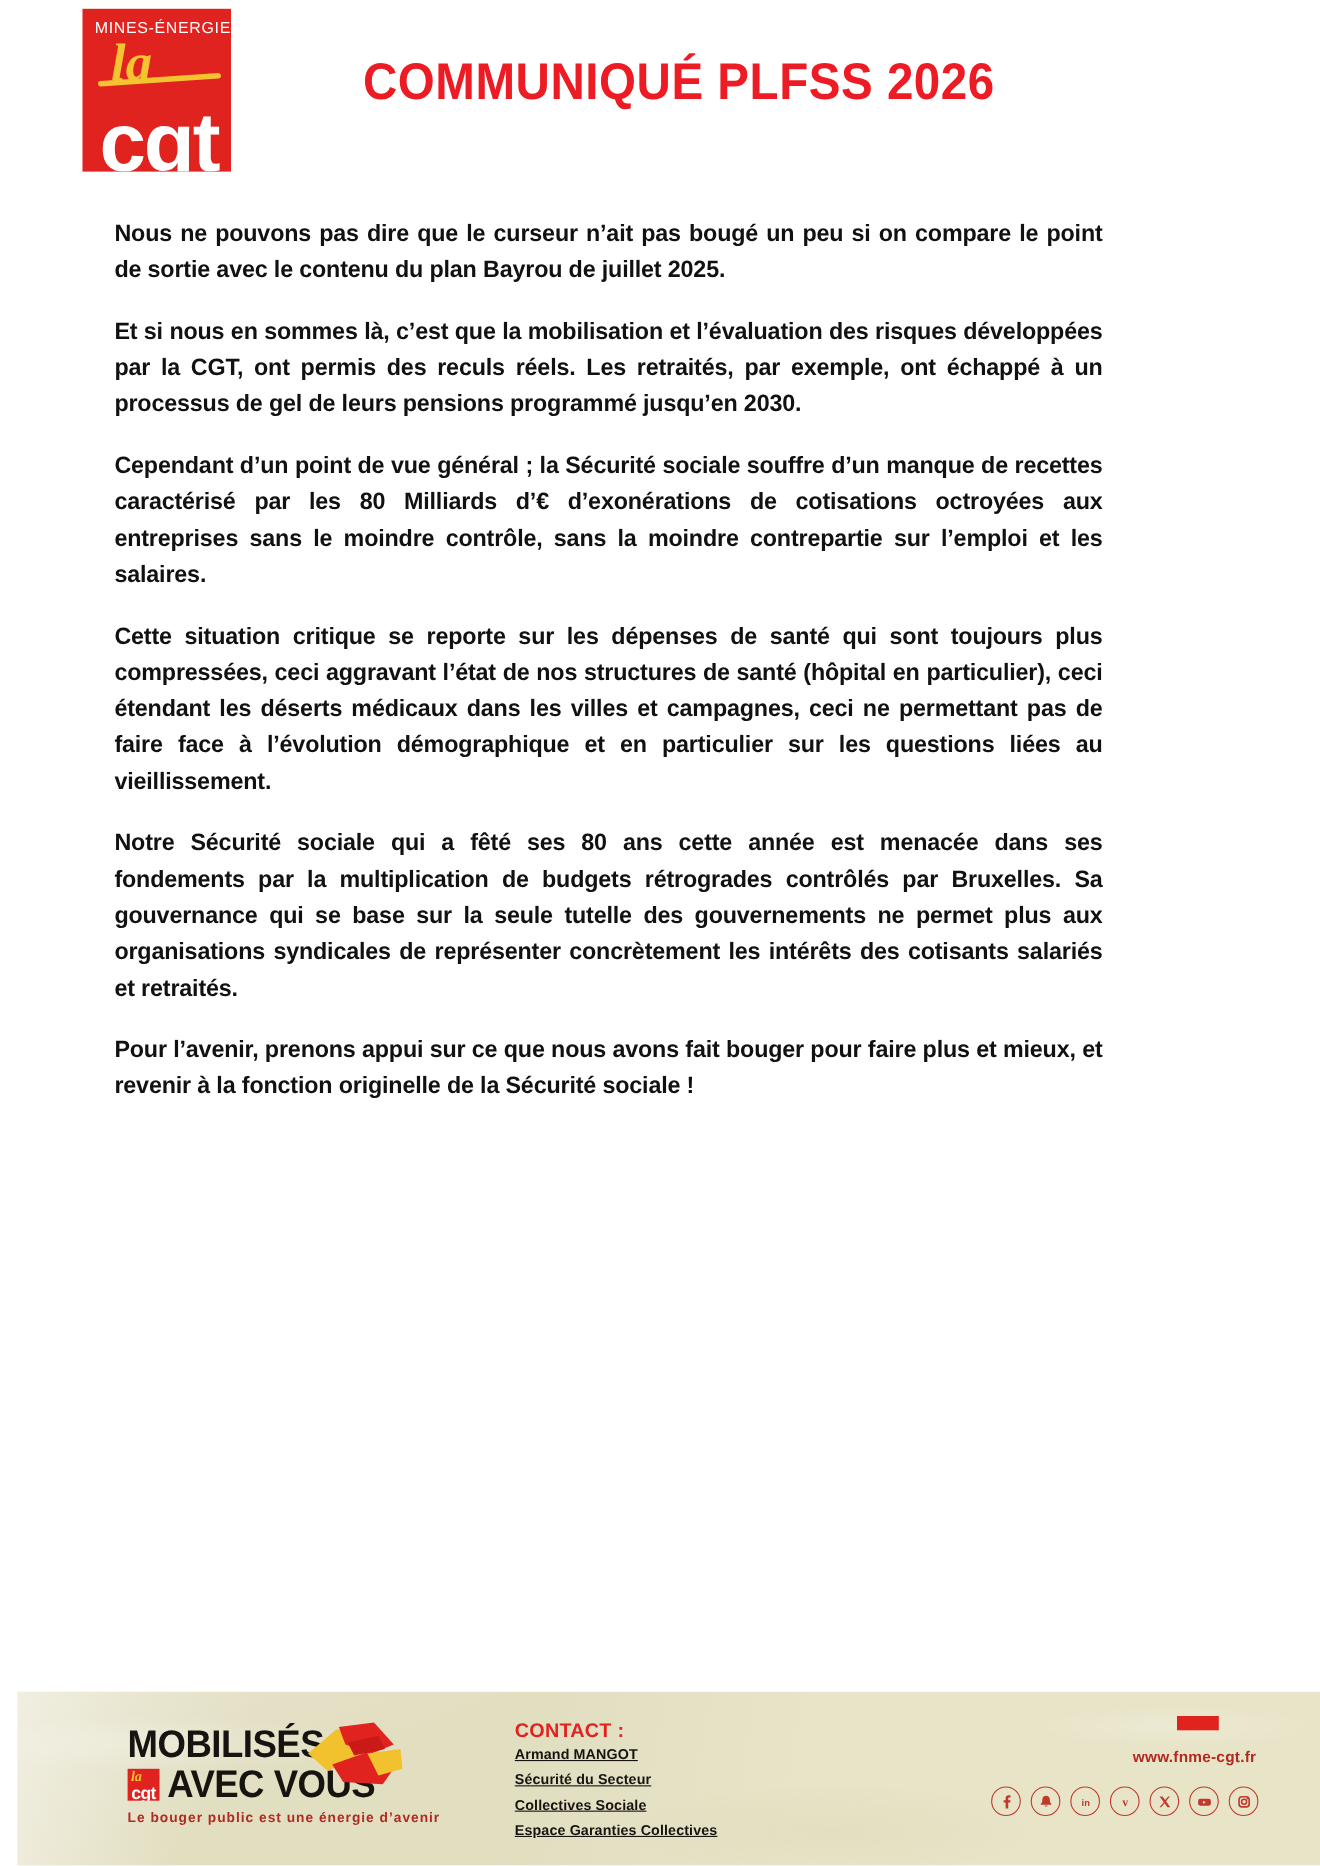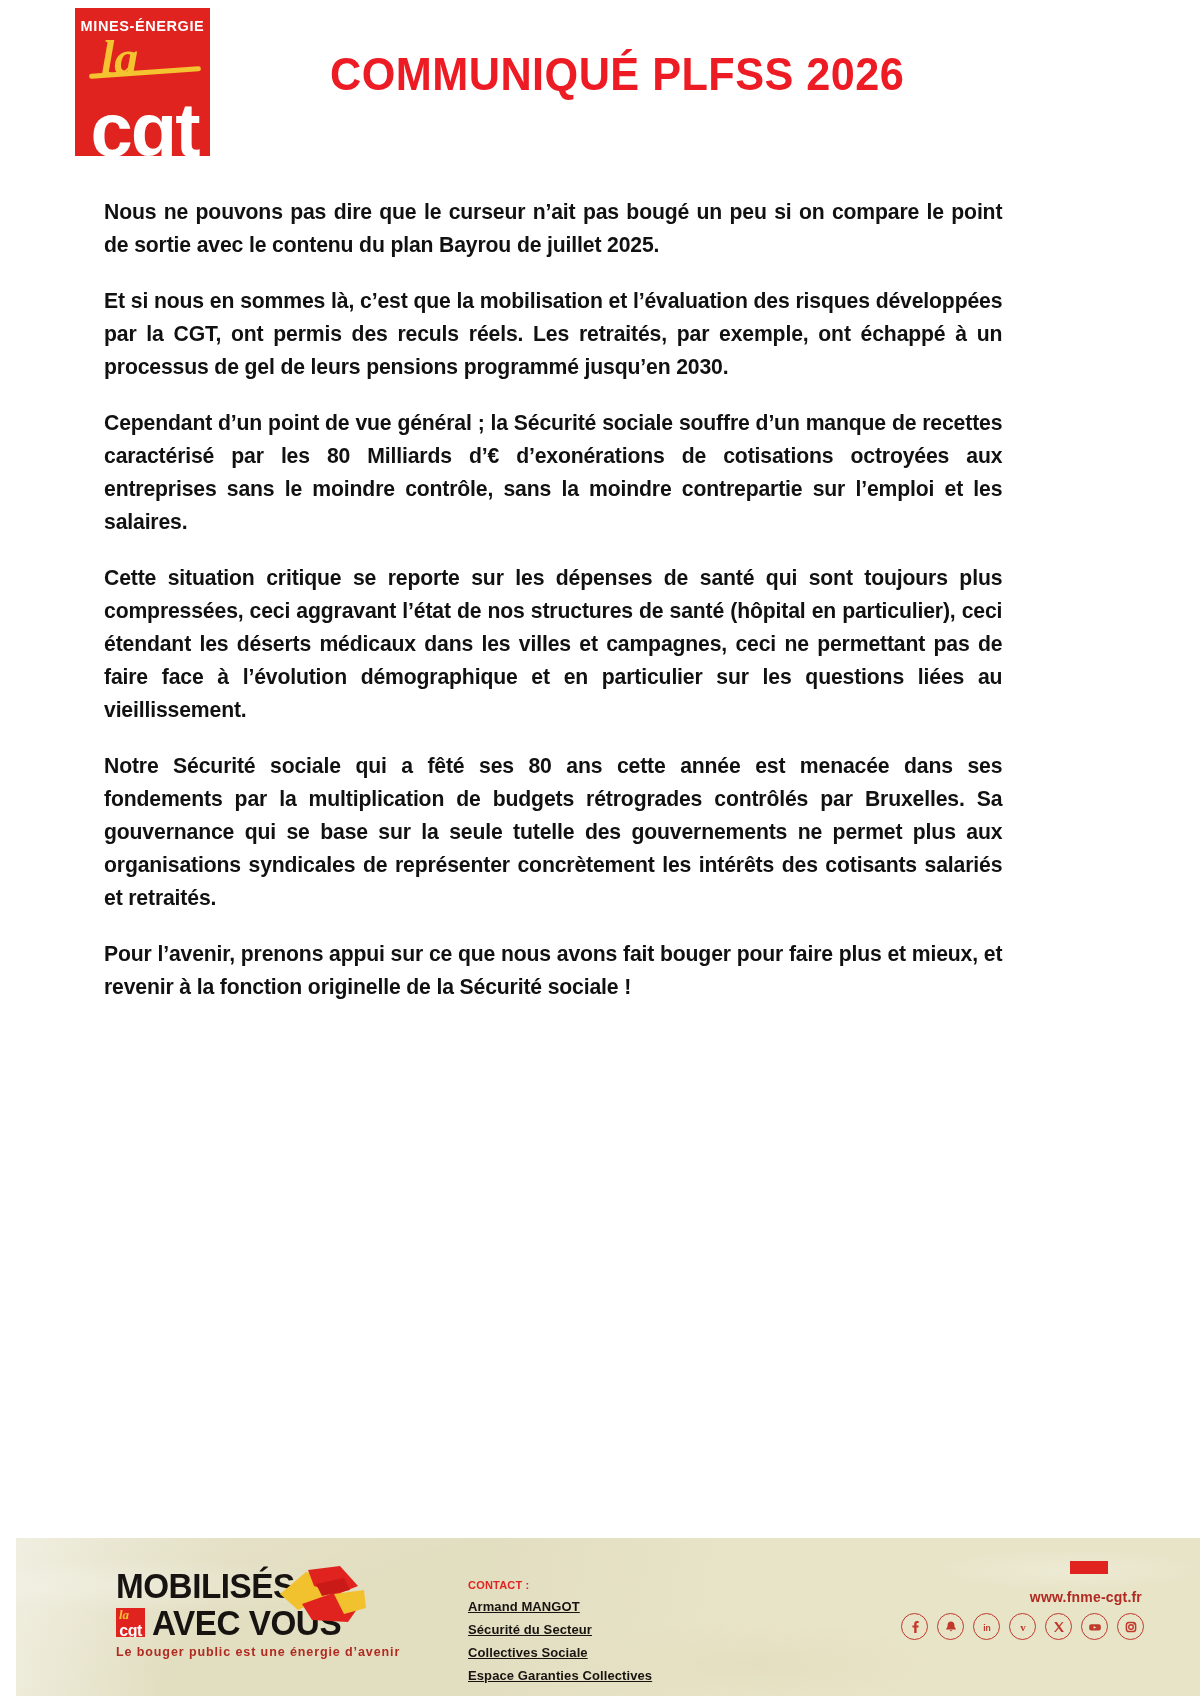--- a/index.html
+++ b/index.html
@@ -27,24 +27,24 @@
     width: 135px;
     height: 148px;
     background: #e1231f;
     overflow: hidden;
   }
   .logo-mines {
     position: absolute;
     top: 10px;
     left: 0;
     width: 100%;
-    text-align: center;
+    text-align: right;
     color: #ffffff;
     font-size: 14.5px;
-    font-weight: bold;
+    font-weight: normal;
     letter-spacing: 0.6px;
     font-family: "Liberation Sans", sans-serif;
     white-space: nowrap;
   }
   .logo-la {
     position: absolute;
     top: 22px;
     left: 12px;
     width: 112px;
     height: 56px;
@@ -231,24 +231,23 @@
   .contact {
     position: absolute;
     left: 452px;
     top: 26px;
     width: 300px;
   }
   .contact-head {
     color: #e1231f;
     font-family: "Liberation Sans", sans-serif;
     font-weight: bold;
-    font-size: 11px;
+    font-size: 18px;
     letter-spacing: 0.2px;
     line-height: 19px;
-    margin-top: 12px;
   }
   .contact-line {
     color: #171310;
     font-family: "Liberation Sans", sans-serif;
     font-weight: bold;
     font-size: 13px;
     line-height: 23px;
     letter-spacing: 0.1px;
     white-space: nowrap;
     text-decoration: underline;
@@ -273,21 +272,21 @@
     color: #b02a21;
     font-family: "Liberation Sans", sans-serif;
     font-weight: bold;
     font-size: 14px;
     line-height: 30px;
     letter-spacing: 0.2px;
     margin-top: 4px;
     margin-right: 10px;
   }
   .socials {
-    margin-top: 1px;
+    margin-top: 12px;
     display: flex;
     justify-content: flex-end;
     gap: 9px;
     padding-right: 8px;
   }
   .soc {
     width: 25px;
     height: 25px;
     border-radius: 50%;
     border: 1.8px solid #c0392b;

